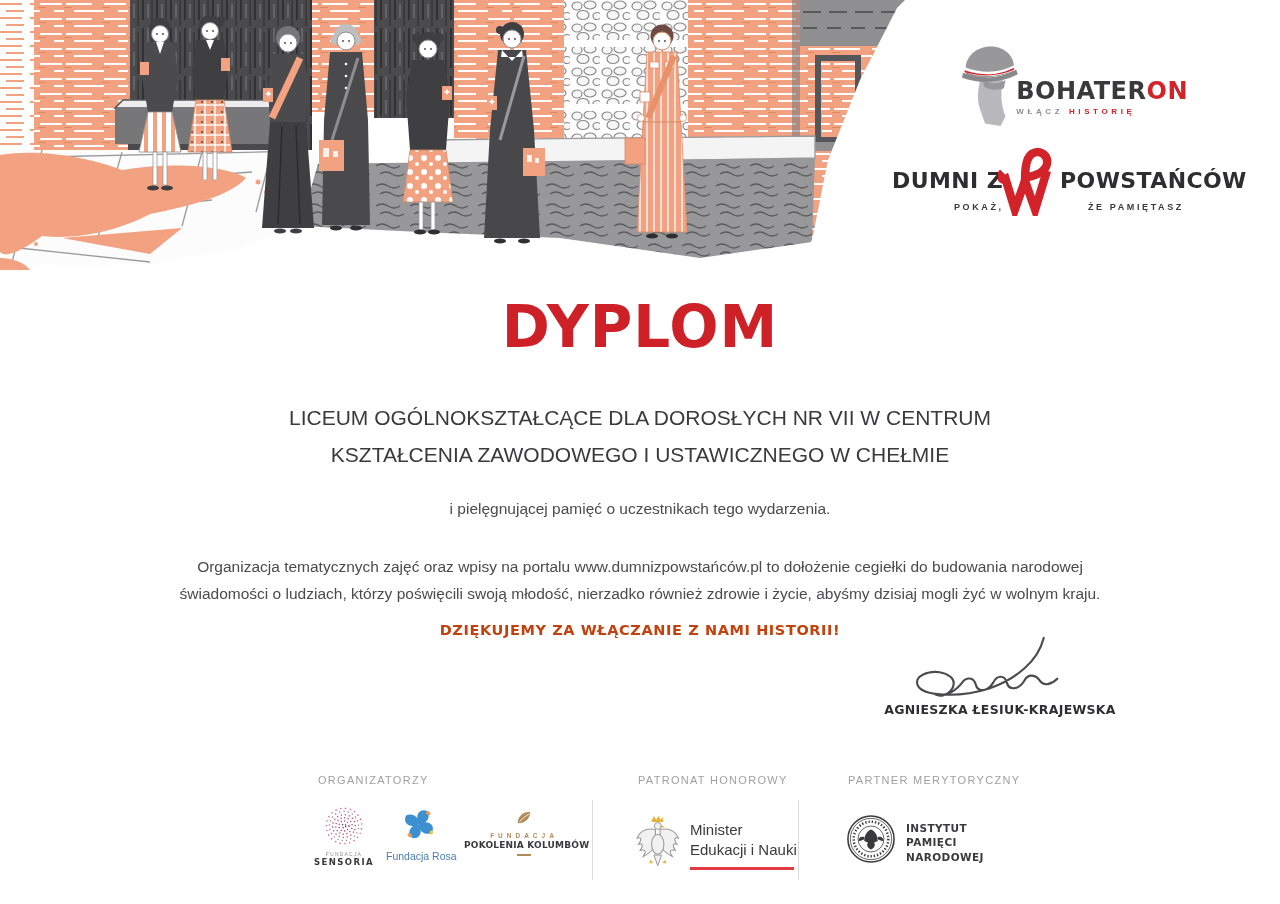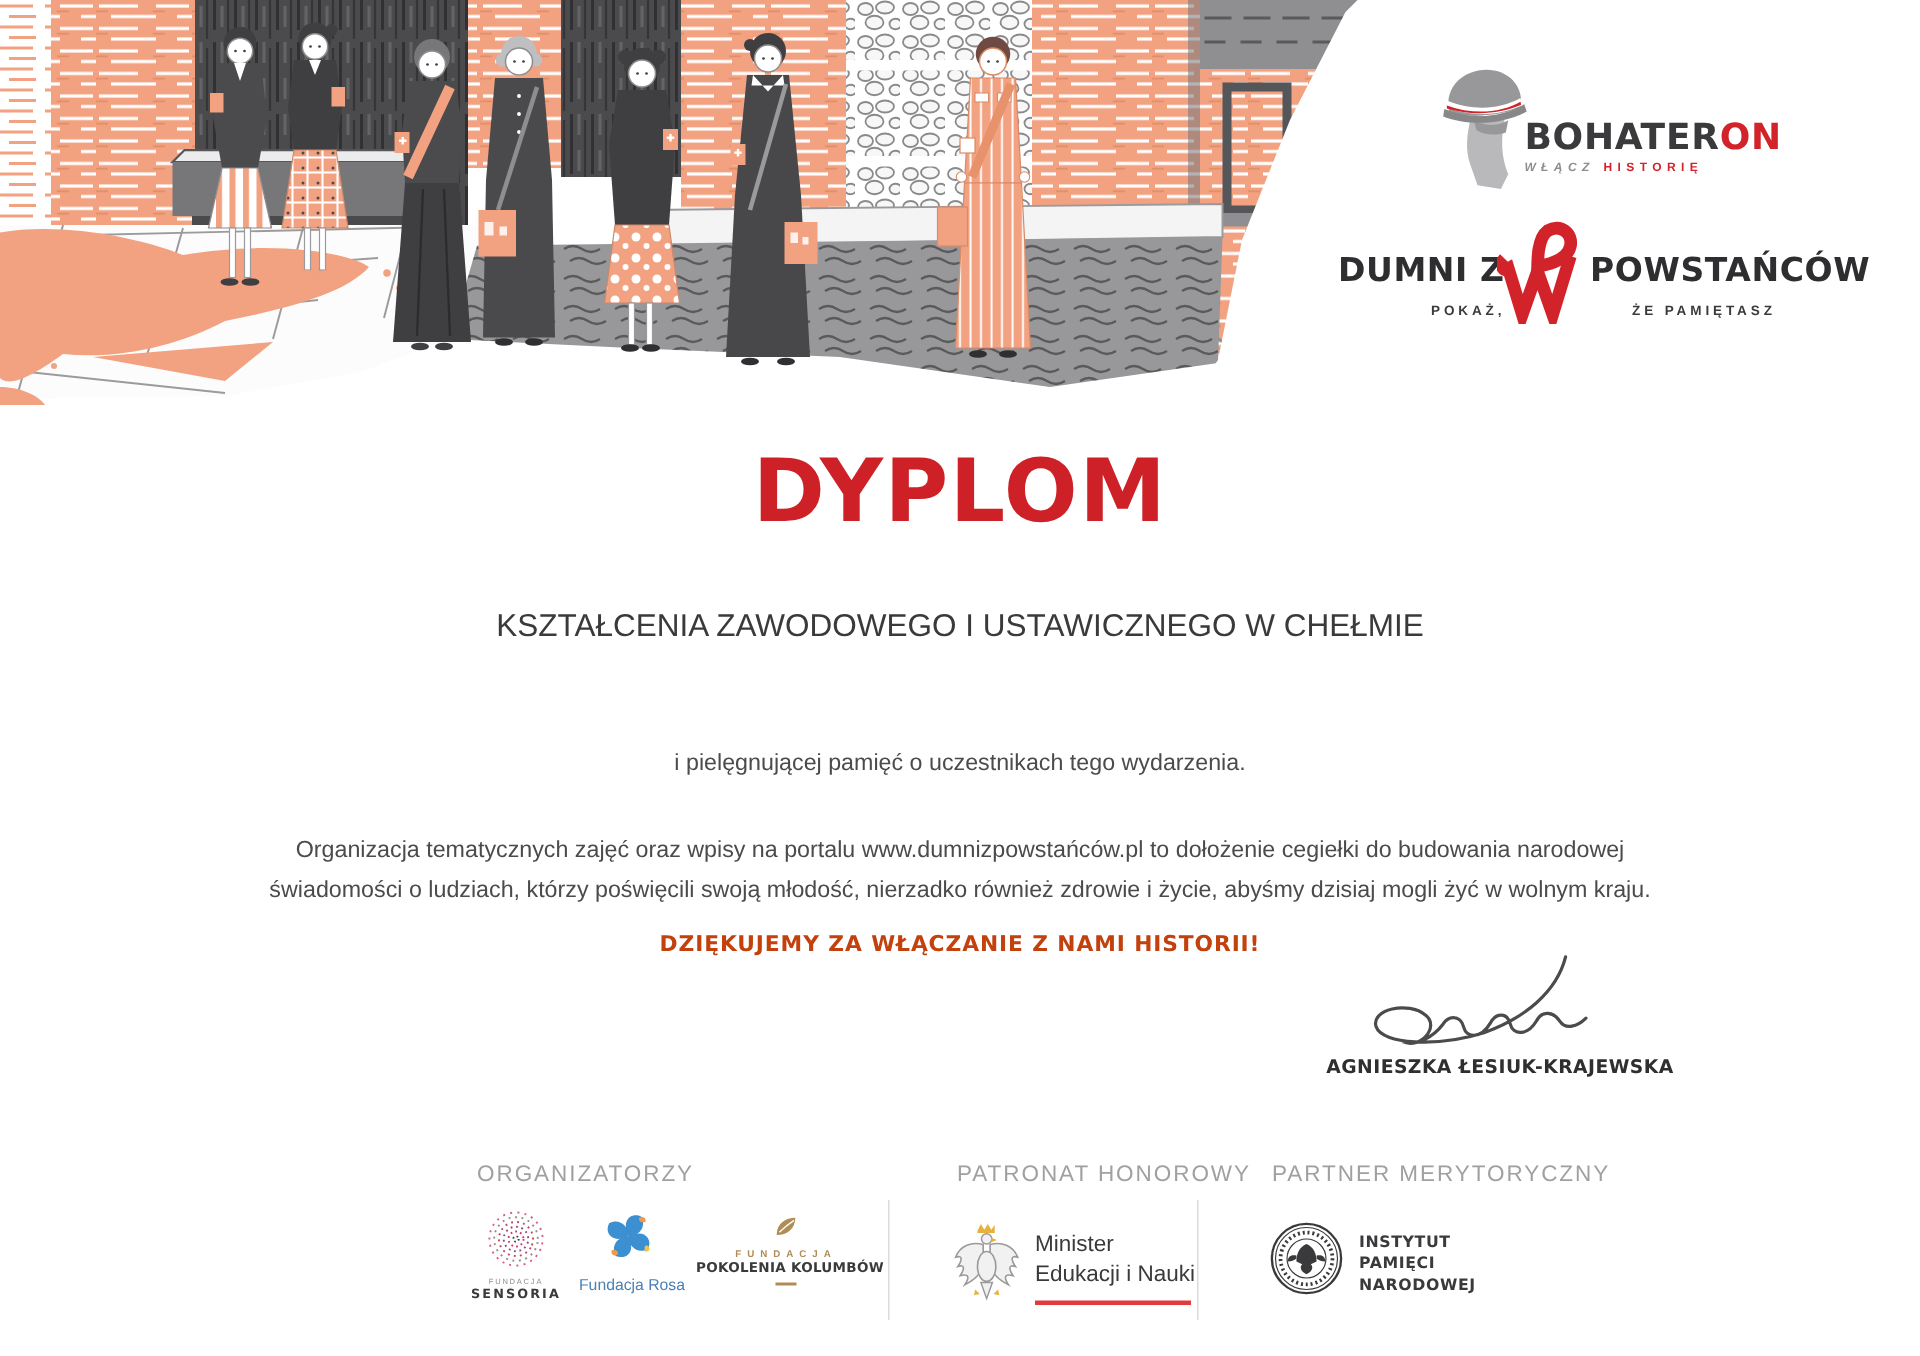--- a/index.html
+++ b/index.html
@@ -10,21 +10,21 @@
   
   #illustration{left:0;top:0;width:920px;height:272px;}
 
   
   #bohateron-logo{left:958px;top:36px;width:230px;height:102px;display:flex;}
   #bohateron-logo .txt{margin-left:-4px;padding-top:42px;}
   .boh-name{font-family:"DejaVu Sans",sans-serif;font-weight:800;font-size:24px;letter-spacing:0.5px;white-space:nowrap;line-height:26px;}
   .boh-name .dark{color:#3A3A3C;}
   .boh-name .red{color:#D2232A;}
   .boh-tag{margin-top:3px;font-size:8px;font-weight:700;letter-spacing:3.6px;white-space:nowrap;}
-  .boh-tag .gray{color:#8e8e90;font-style:italic;}
+  .boh-tag .gray{color:#8e8e90;}
   .boh-tag .red{color:#D2232A;margin-top:12px;}
 
   
   #dumni-logo{left:892px;top:144px;width:360px;height:86px;}
   .dumni-word{font-family:"DejaVu Sans",sans-serif;font-weight:800;font-size:22px;color:#2E2E30;letter-spacing:0.4px;white-space:nowrap;}
   #dumni-left{left:0;top:24px;}
   #dumni-anchor{left:106px;top:0;width:54px;height:72px;}
   #dumni-right{left:168px;top:24px;}
   .dumni-sub{font-size:9px;font-weight:600;letter-spacing:2.6px;color:#3A3A3C;white-space:nowrap;}
   #dumni-sub1{left:62px;top:58px;}
@@ -41,21 +41,21 @@
   #thanks{left:0;right:0;top:622px;text-align:center;font-family:"DejaVu Sans",sans-serif;
           font-weight:800;font-size:14.5px;letter-spacing:0.6px;color:#c2410c;}
 
   
   #signature{left:855px;top:636px;width:290px;text-align:center;}
   #signature .name{margin-top:-6px;font-family:"DejaVu Sans",sans-serif;font-weight:800;font-size:12.5px;
                    letter-spacing:0.3px;color:#2F2F31;white-space:nowrap;}
   #signature .role{font-size:12.5px;line-height:16.5px;color:#565658;margin-top:3px;}
 
   
-  .sec-label{top:774px;font-size:15px;letter-spacing:1.3px;color:#A0A0A2;white-space:nowrap;}
+  .sec-label{top:774px;font-size:11px;letter-spacing:1.3px;color:#A0A0A2;white-space:nowrap;}
   #label-org{left:318px;} #label-patron{left:638px;} #label-partner{left:848px;}
   .vdivider{top:800px;width:1px;height:80px;background:#DBDBDB;}
   #divider1{left:592px;} #divider2{left:798px;}
 
   #sensoria{left:312px;top:806px;width:64px;text-align:center;}
   #sensoria .l1{font-size:5px;letter-spacing:1.2px;color:#8e8e90;margin-top:1px;}
   #sensoria .l2{font-family:"DejaVu Sans",sans-serif;font-weight:800;font-size:8.5px;letter-spacing:1.4px;color:#3A3A3C;}
 
   #rosa{left:386px;top:806px;width:66px;text-align:center;}
   #rosa .lbl{font-size:10.5px;color:#4A7FB5;margin-top:2px;white-space:nowrap;}
@@ -324,20 +324,21 @@
     <path d="M32,44 C32,30 32,14 40,8 C50,2 60,10 58,20 C56,30 44,34 33,36" fill="none" stroke="#D2232A" stroke-width="10"></path>
   </svg>
   <div id="dumni-right" class="abs dumni-word">POWSTAŃCÓW</div>
   <div id="dumni-sub1" class="abs dumni-sub">POKAŻ,</div>
   <div id="dumni-sub2" class="abs dumni-sub">ŻE PAMIĘTASZ</div>
 </div>
 
 <div id="title" class="abs">DYPLOM</div>
 
 <div id="recipient" class="abs">
+  <div>LICEUM OGÓLNOKSZTAŁCĄCE DLA DOROSŁYCH NR VII W CENTRUM</div>
   <div>KSZTAŁCENIA ZAWODOWEGO I USTAWICZNEGO W CHEŁMIE</div>
 </div>
 
 <div id="para1" class="abs para">
   <div>i pielęgnującej pamięć o uczestnikach tego wydarzenia.</div>
 </div>
 
 <div id="para2" class="abs para">
   <div>Organizacja tematycznych zajęć oraz wpisy na portalu www.dumnizpowstańców.pl to dołożenie cegiełki do budowania narodowej</div>
   <div>świadomości o ludziach, którzy poświęcili swoją młodość, nierzadko również zdrowie i życie, abyśmy dzisiaj mogli żyć w wolnym kraju.</div>

